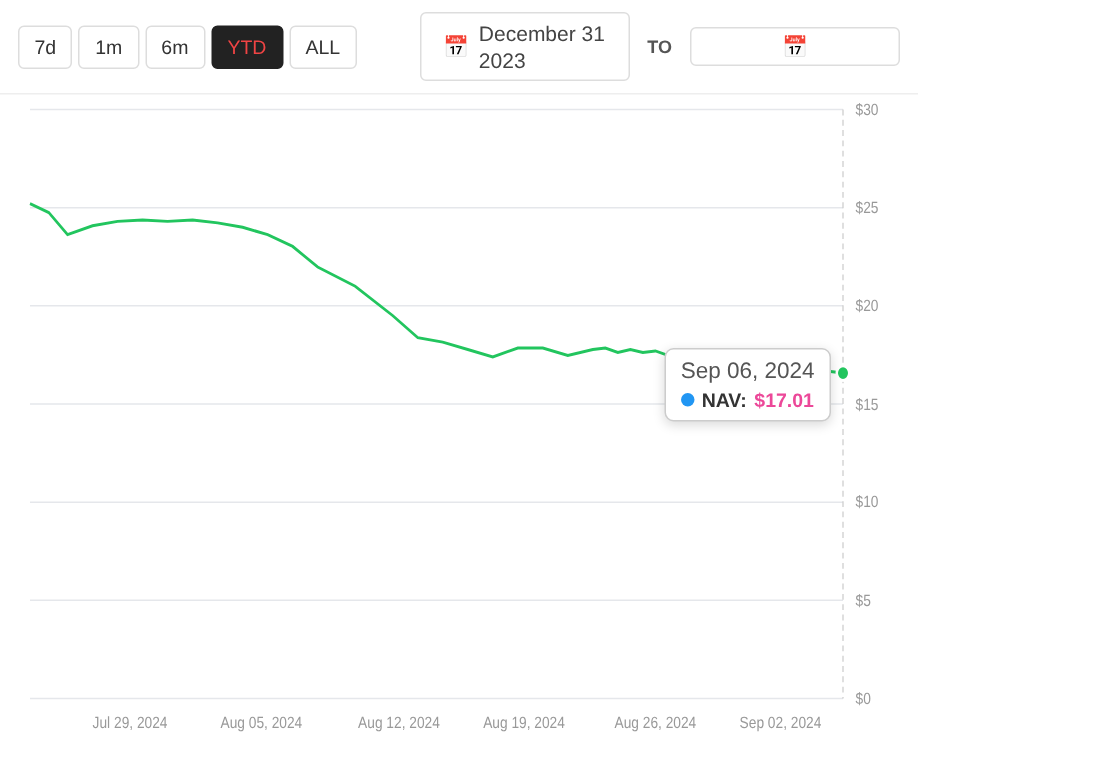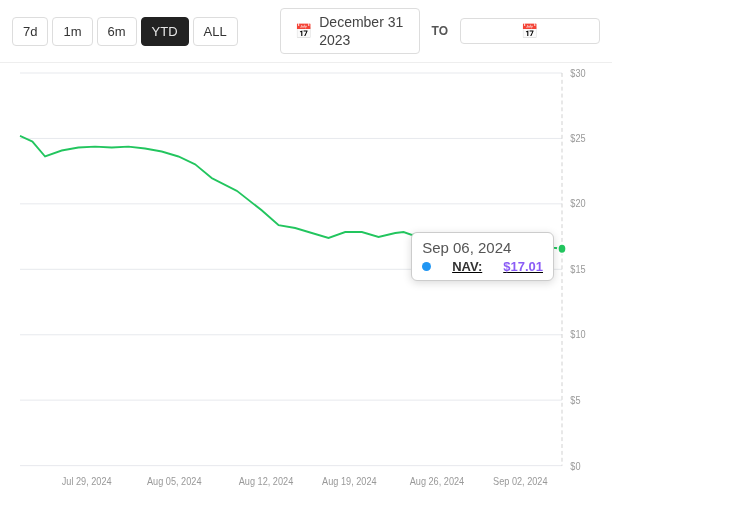--- a/index.html
+++ b/index.html
@@ -29,21 +29,21 @@
       padding: 6px 10px;
       border: 1px solid #ddd;
       background: #fff;
       border-radius: 4px;
       font-size: 13px;
       cursor: pointer;
       color: #333;
     }
     .period-btn.active {
       background: #222;
-      color: #e5e5e5;
+      color: #ef4444;
       border-color: #222;
     }
     .date-picker {
       display: flex;
       align-items: center;
       border: 1px solid #ddd;
       border-radius: 4px;
       padding: 4px 10px;
       font-size: 13px;
       color: #555;
@@ -91,37 +91,36 @@
       right: 58px;
     }
     .tooltip-date {
       color: #555;
       font-size: 15px;
       margin-bottom: 3px;
     }
     .tooltip-nav {
       display: flex;
       align-items: center;
-      gap: 21px;
+      gap: 5px;
       font-size: 13px;
       font-weight: 600;
-      text-decoration: underline;
     }
     .tooltip-dot {
       width: 9px;
       height: 9px;
       border-radius: 50%;
       background: #2196F3;
       flex-shrink: 0;
     }
     .tooltip-nav-label {
       color: #333;
     }
     .tooltip-nav-value {
-      color: #8b5cf6;
+      color: #ec4899;
     }
   </style>
 </head>
 <body>
 
 <div class="container">
 
   <div class="toolbar">
     <button class="period-btn">7d</button>
     <button class="period-btn">1m</button>

